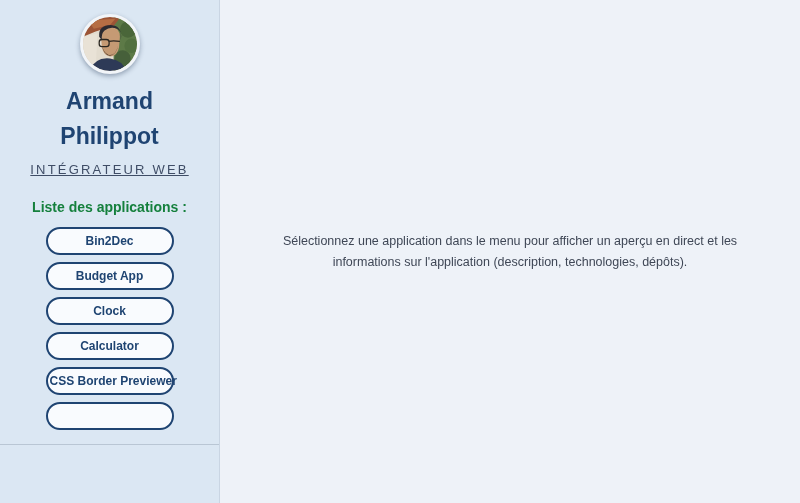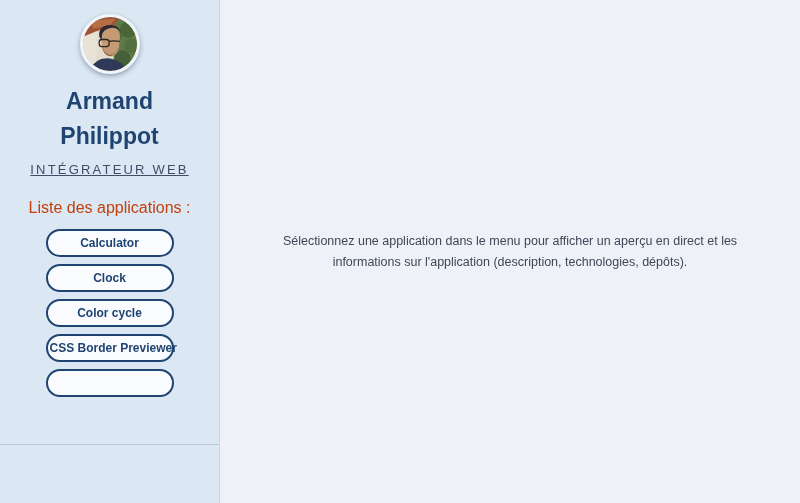--- a/index.html
+++ b/index.html
@@ -33,22 +33,22 @@
   h1.site-title{
     margin:10px 0 0;padding:0 30px;
     font-size:23px;line-height:35px;font-weight:bold;
     color:var(--accent);text-align:center;
   }
   .job-title{
     margin:8px 0 0;font-size:13px;letter-spacing:2.2px;
     color:#3f4d66;text-align:center;text-decoration:underline;
   }
   .nav-label{
-    margin:22px 0 0;font-size:16px;font-weight:normal;
-    color:#c2410c;text-align:center;
+    margin:22px 0 0;font-size:14px;font-weight:bold;
+    color:#15803d;text-align:center;
   }
   .apps{
     flex:1 1 auto;overflow:hidden;width:100%;
     margin-top:12px;
     display:flex;flex-direction:column;align-items:center;
   }
   .app-btn{
     flex:0 0 28px;width:128px;height:28px;margin-bottom:7px;
     border:2px solid var(--accent);border-radius:14px;
     background:#f9fbfe;color:var(--accent);
@@ -110,23 +110,24 @@
           </g>
         </svg>
       </div>
       <h1 class="site-title">Armand Philippot</h1>
       <p class="job-title">INTÉGRATEUR WEB</p>
     </div>
 
     <p class="nav-label">Liste des applications :</p>
 
     <nav class="apps">
+      <button class="app-btn">Bin2Dec</button>
+      <button class="app-btn">Budget App</button>
+      <button class="app-btn">Clock</button>
       <button class="app-btn">Calculator</button>
-      <button class="app-btn">Clock</button>
-      <button class="app-btn">Color cycle</button>
       <button class="app-btn">CSS Border Previewer</button>
       <button class="app-btn"></button>
     </nav>
 
     <footer class="sidebar-footer">
     </footer>
 
   </aside>
 
   <main class="main">

